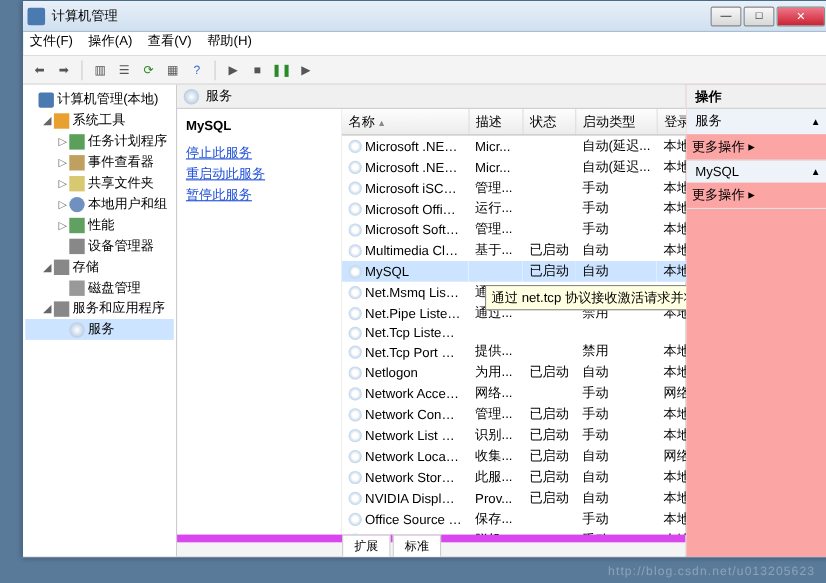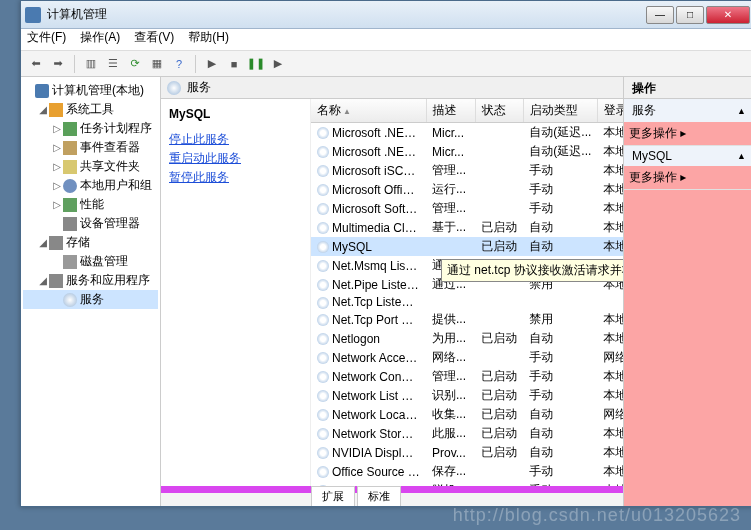--- a/index.html
+++ b/index.html
@@ -55,21 +55,21 @@
 td.name .gear { width: 12px; height: 12px; display: inline-block; background: radial-gradient(circle,#fff 30%,#8cb0d8); border-radius: 50%; margin-right: 3px; vertical-align: middle; }
 .tooltip { position: absolute; background: #ffffe1; border: 1px solid #888; padding: 2px 5px; font-size: 12px; white-space: nowrap; z-index: 10; }
 .tabs { height: 20px; border-top: 7px solid #d946ef; display: flex; align-items: flex-end; padding-left: 150px; background: #f4f4f4; }
 .tab { padding: 2px 10px; border: 1px solid #ccc; border-bottom: none; background: #fff; margin-right: 2px; font-size: 11px; }
 .actions { width: 130px; background: #fca5a5; display: flex; flex-direction: column; }
 .actions-head { height: 22px; background: #f0f0f0; border-bottom: 1px solid #ccc; padding: 3px 8px; font-weight: bold; }
 .act-sec { border-bottom: 1px solid #e0e0e0; }
 .act-title { background: #eef3fa; padding: 3px 8px; display: flex; justify-content: space-between; align-items: center; }
 .act-title .tri { font-size: 9px; }
 .act-item { padding: 3px 8px 3px 5px; }
-.watermark { position: absolute; bottom: 4px; right: 10px; color: rgba(255,255,255,0.3); font-size: 18px; letter-spacing: 1px; }
+.watermark { position: absolute; bottom: 4px; right: 10px; color: rgba(255,255,255,0.3); font-size: 11px; letter-spacing: 1px; }
 </style>
 </head>
 <body>
 
 <div class="window">
   <div class="titlebar">
     <span class="icon" style="background:#4a7ab0;border-radius:2px;"></span>
     <span class="title">计算机管理</span>
     <div class="winbtns">
       <div class="winbtn">—</div>

